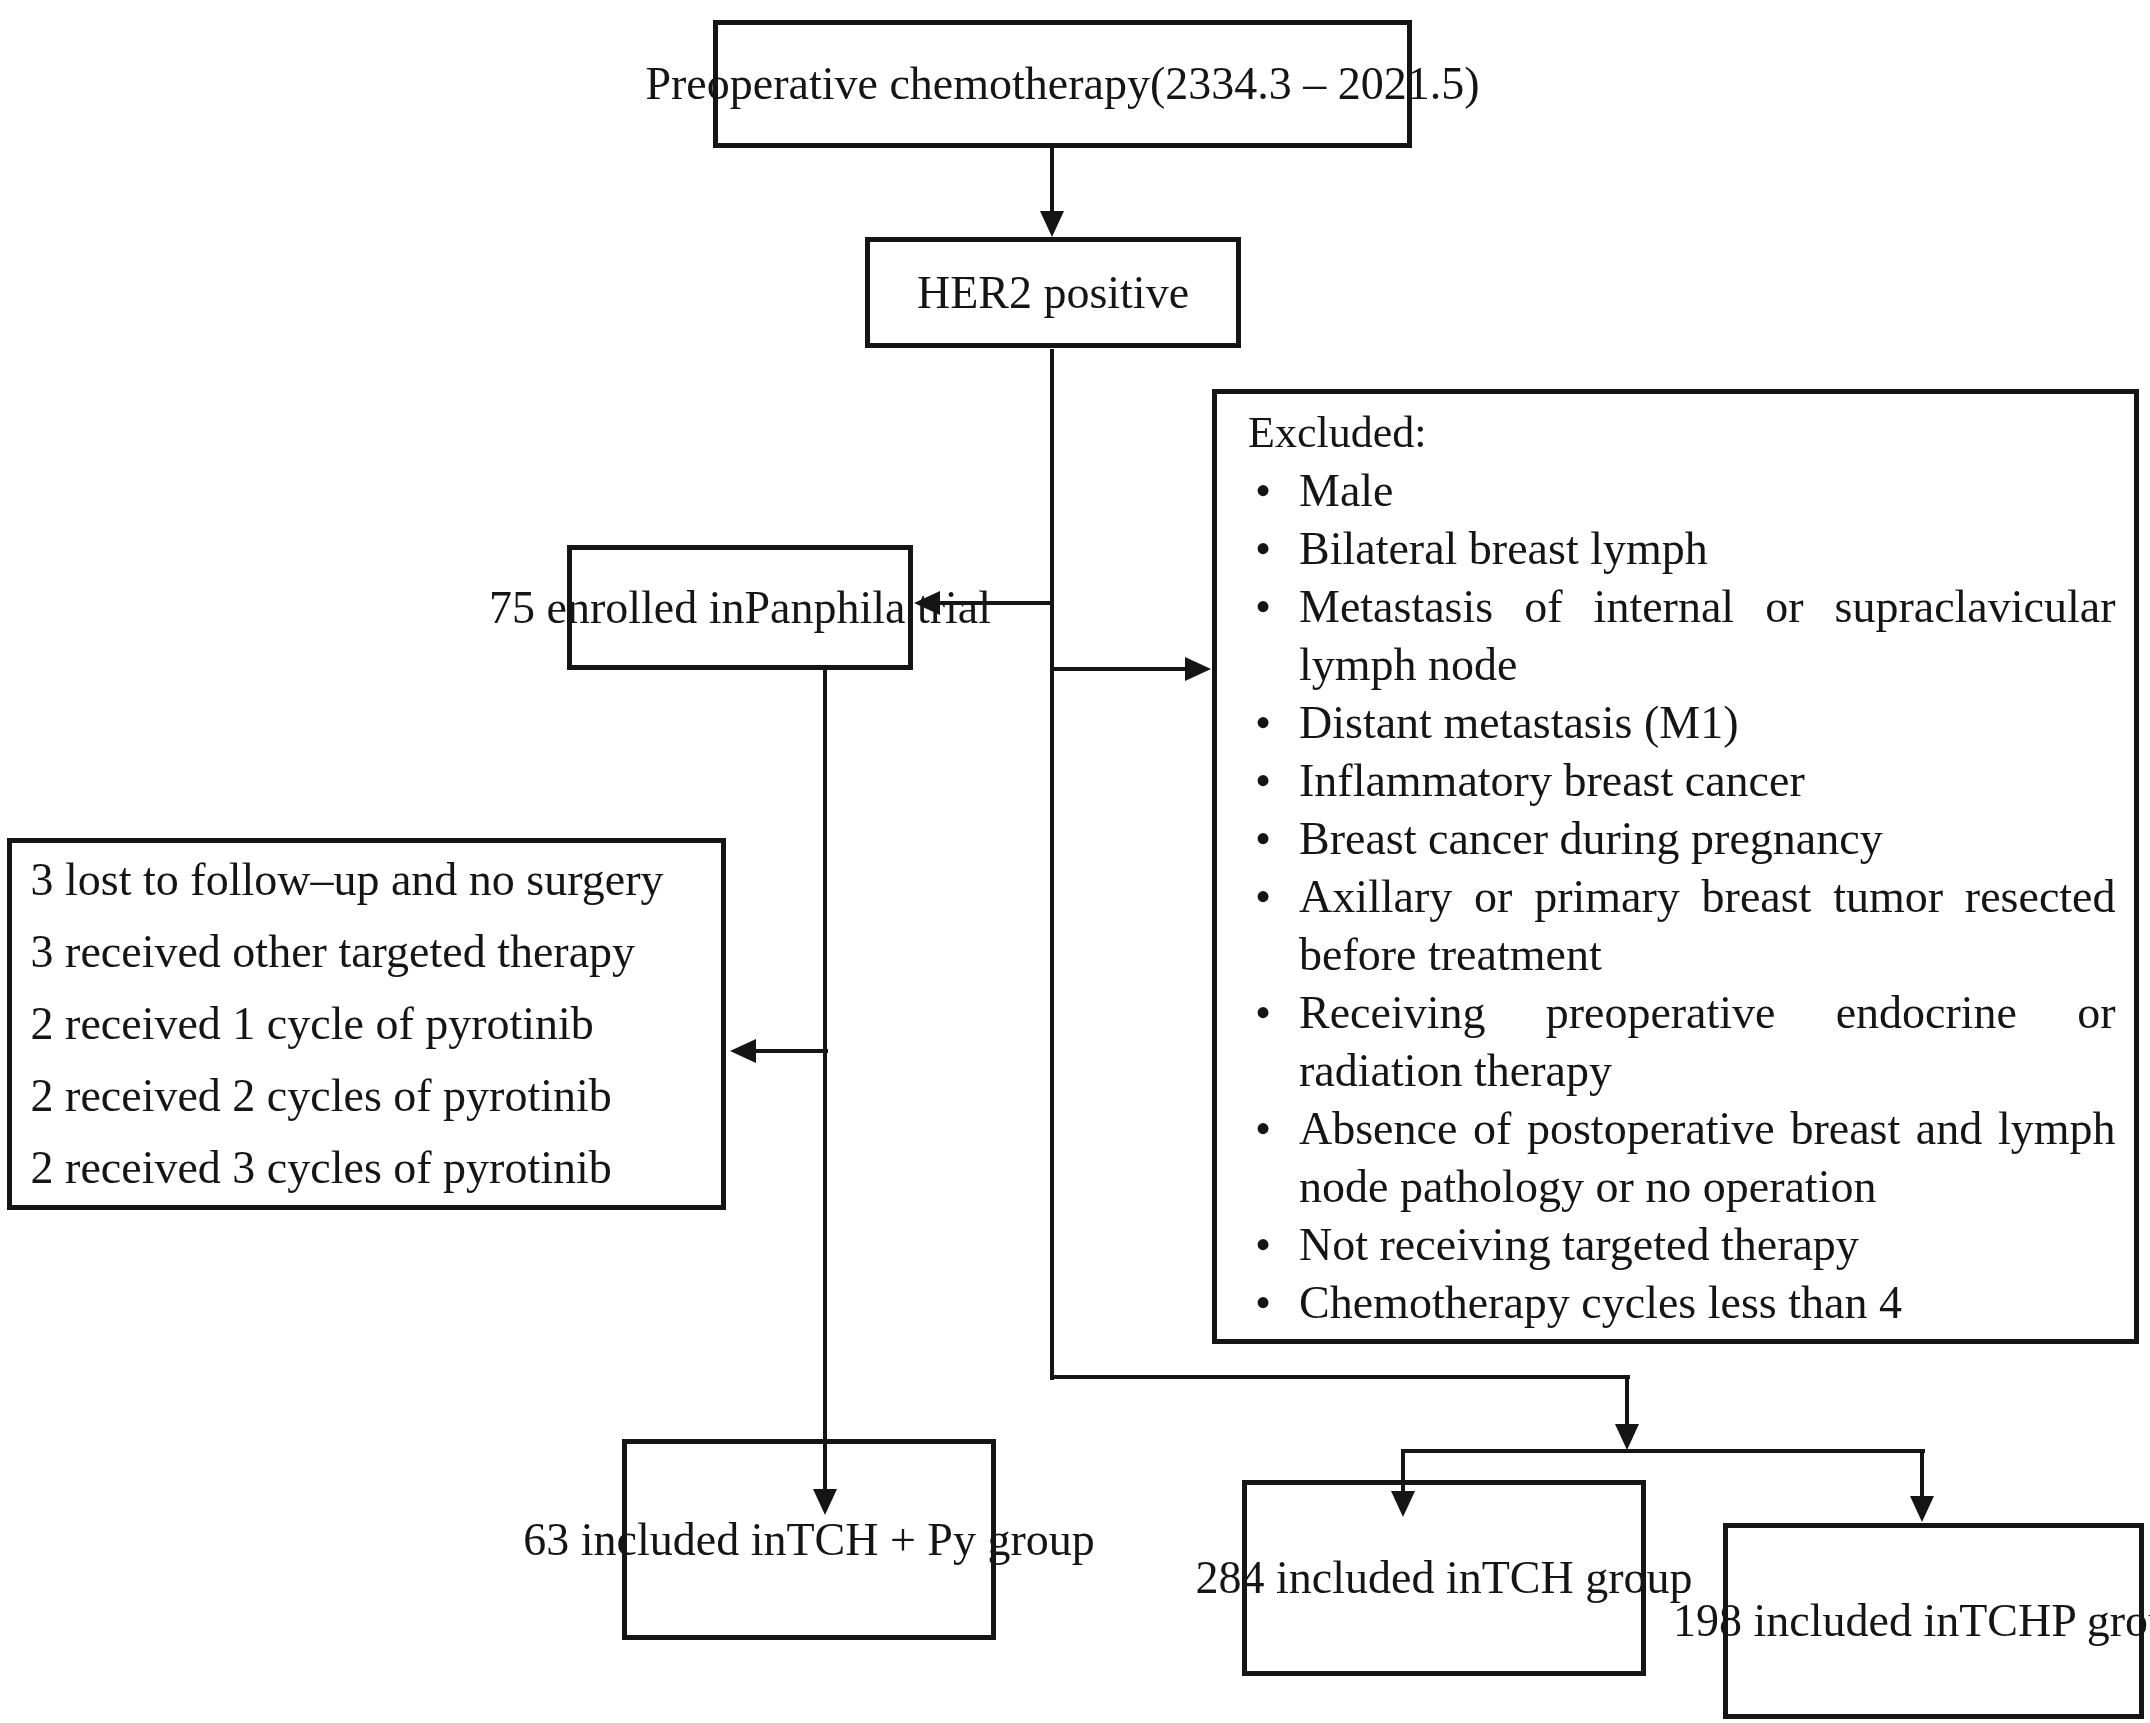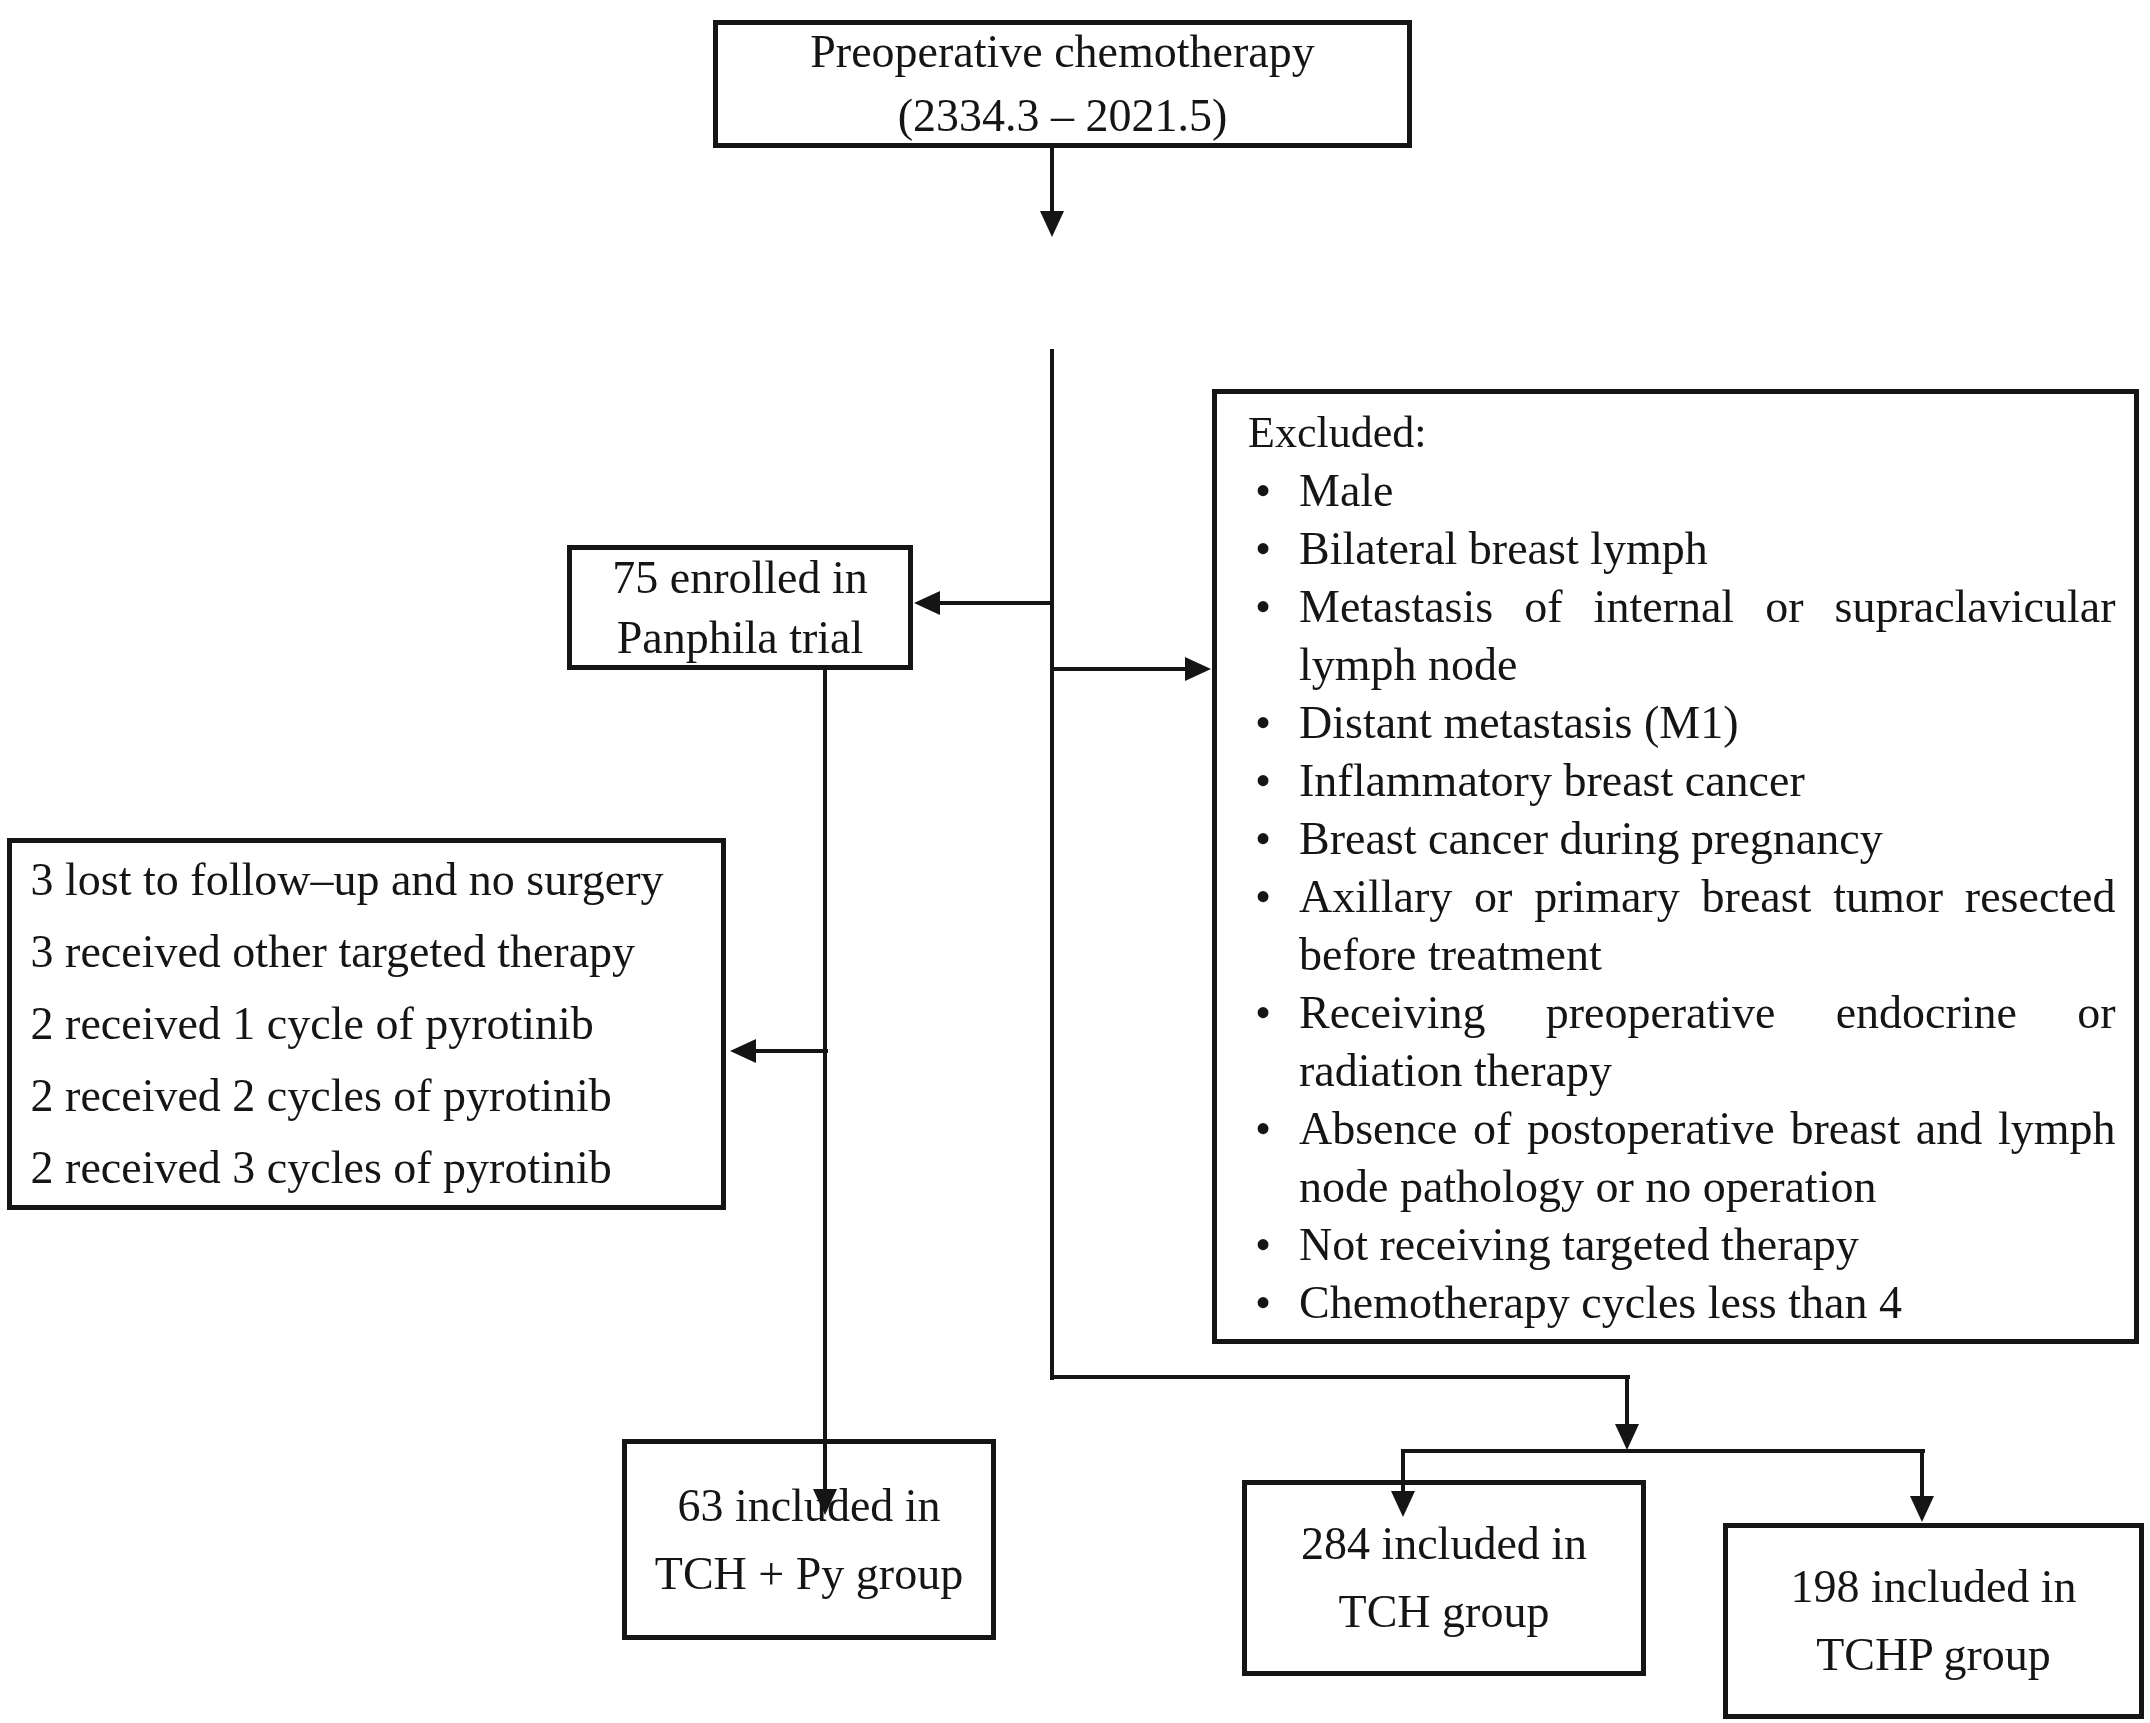--- a/index.html
+++ b/index.html
@@ -19,21 +19,21 @@
   .box {
     position: absolute;
     box-sizing: border-box;
     border: 5px solid #151515;
     background: #ffffff;
     font-size: 46px;
     color: #151515;
   }
   .center {
     display: flex;
-    flex-direction: column;
+    flex-direction: row;
     align-items: center;
     justify-content: center;
     text-align: center;
   }
   .tline { line-height: 64px; white-space: nowrap; }
   .conn {
     position: absolute;
     background: #151515;
   }
   .arr { position: absolute; width: 0; height: 0; }
@@ -94,20 +94,23 @@
 </head>
 <body>
 
 <div id="canvas">
 
   <div class="box center" style="left:713px; top:20px; width:699px; height:128px;">
     <div class="tline">Preoperative chemotherapy</div>
     <div class="tline">(2334.3 – 2021.5)</div>
   </div>
 
+  <div class="box center" style="left:865px; top:237px; width:376px; height:111px;">
+    <div class="tline">HER2 positive</div>
+  </div>
 
   <div class="box center" style="left:567px; top:545px; width:346px; height:125px;">
     <div class="tline" style="line-height:60px;">75 enrolled in</div>
     <div class="tline" style="line-height:60px;">Panphila trial</div>
   </div>
 
   <div class="box" id="excluded-box" style="left:1212px; top:389px; width:927px; height:955px;">
     <div class="excl-title">Excluded:</div>
     <ul class="excl-list">
       <li><span class="bullet">•</span><span>Male</span></li>

